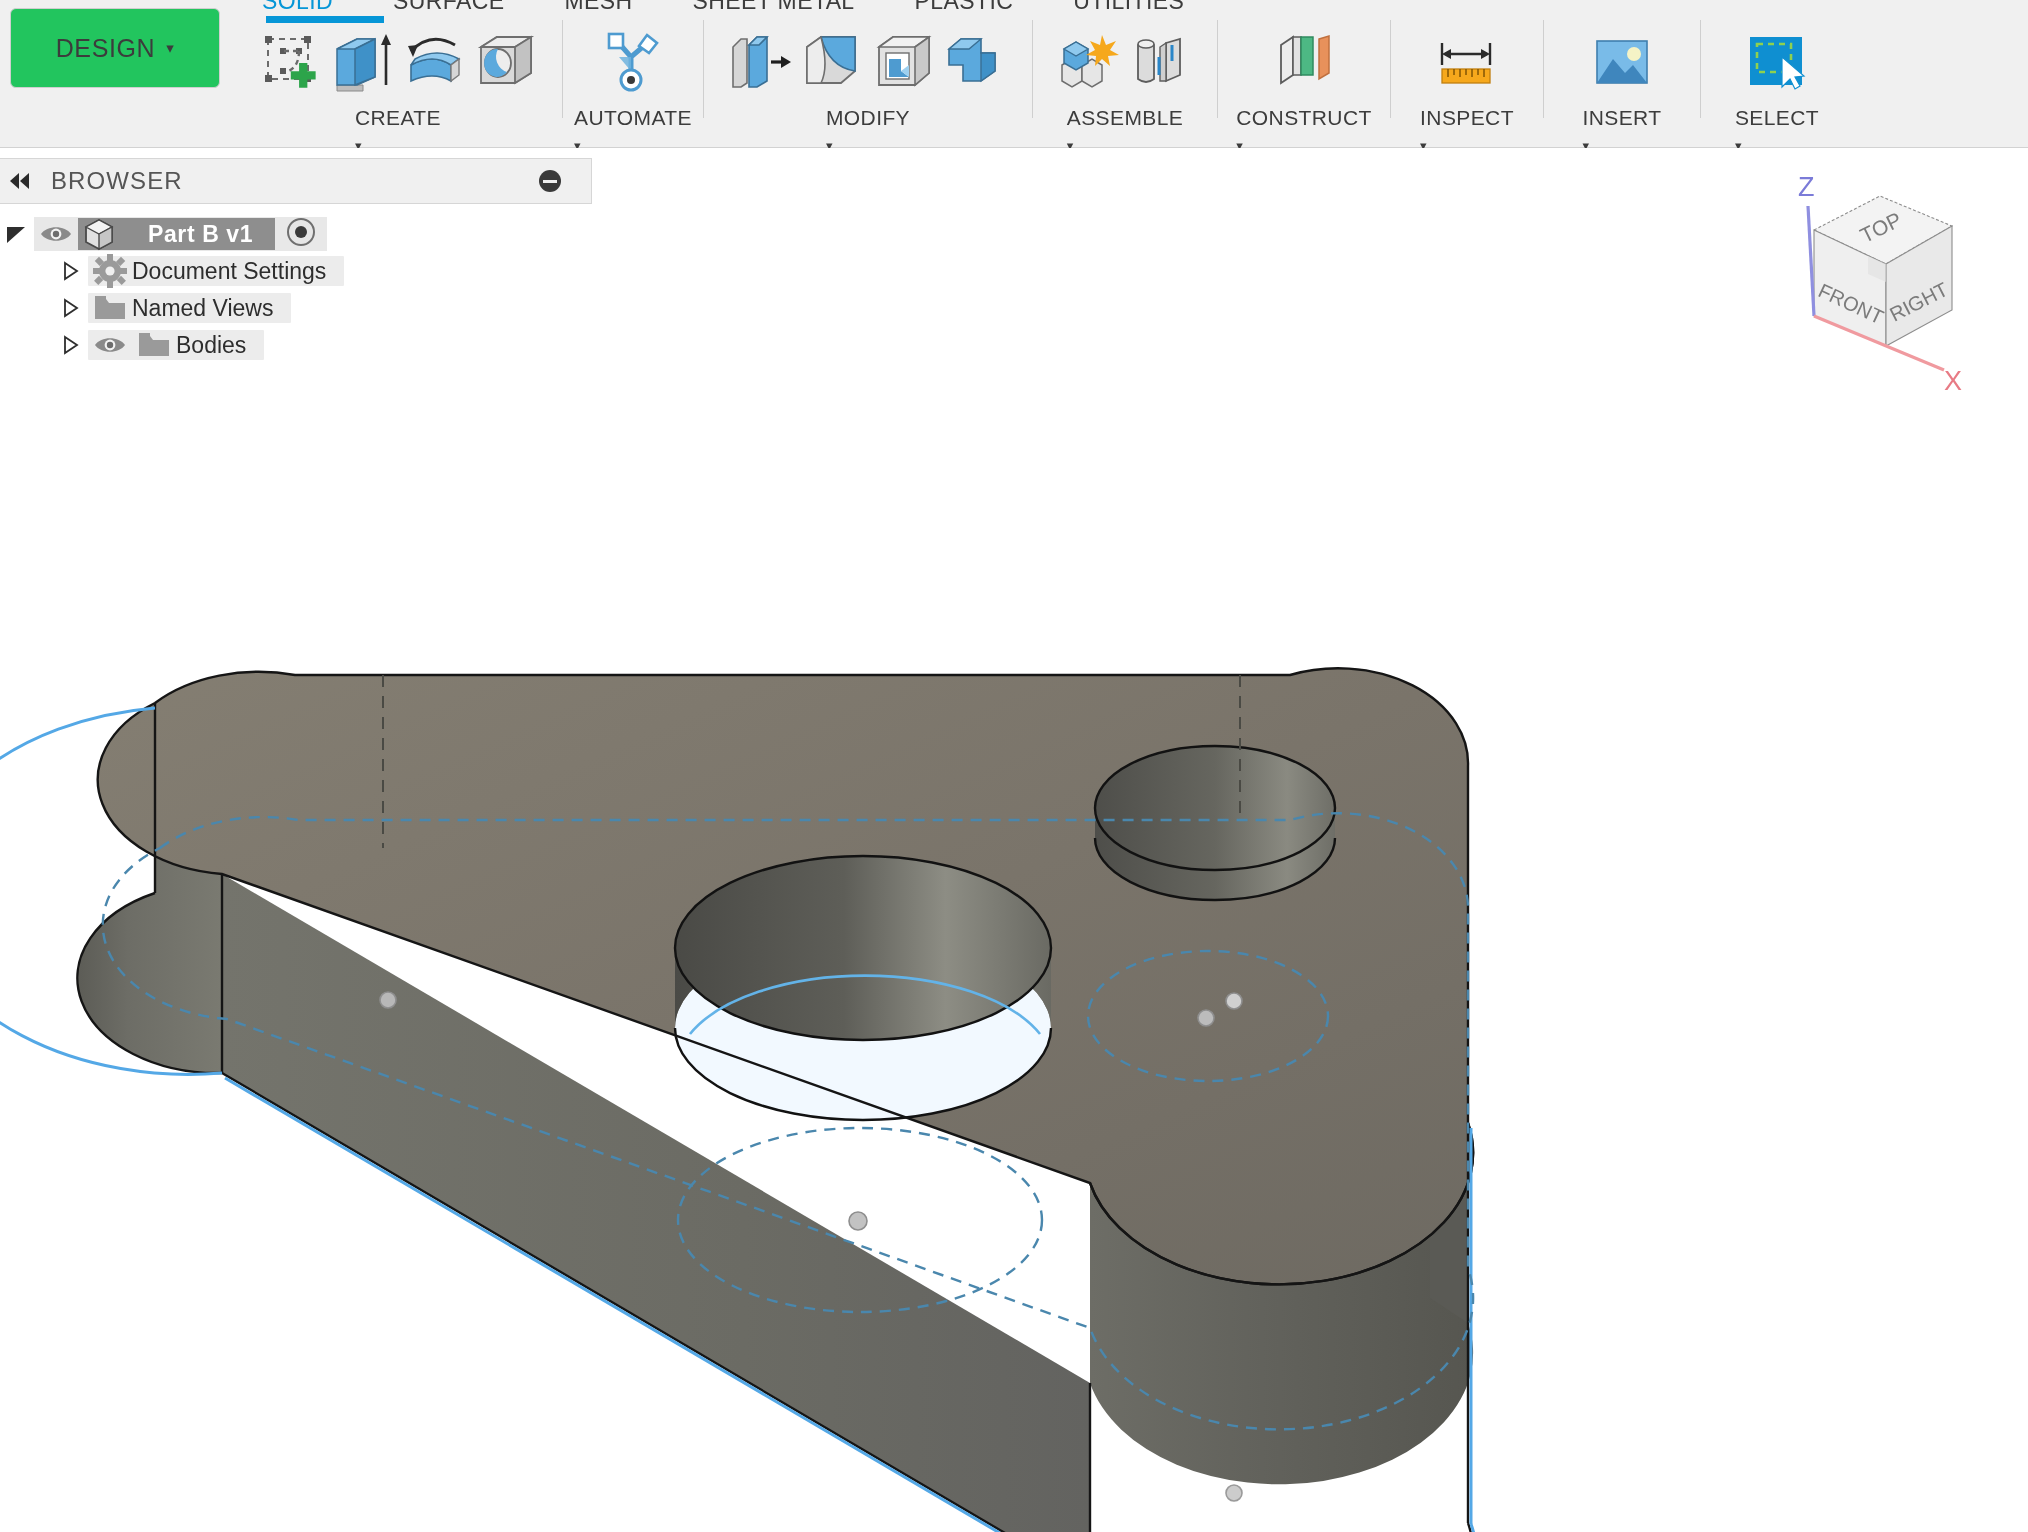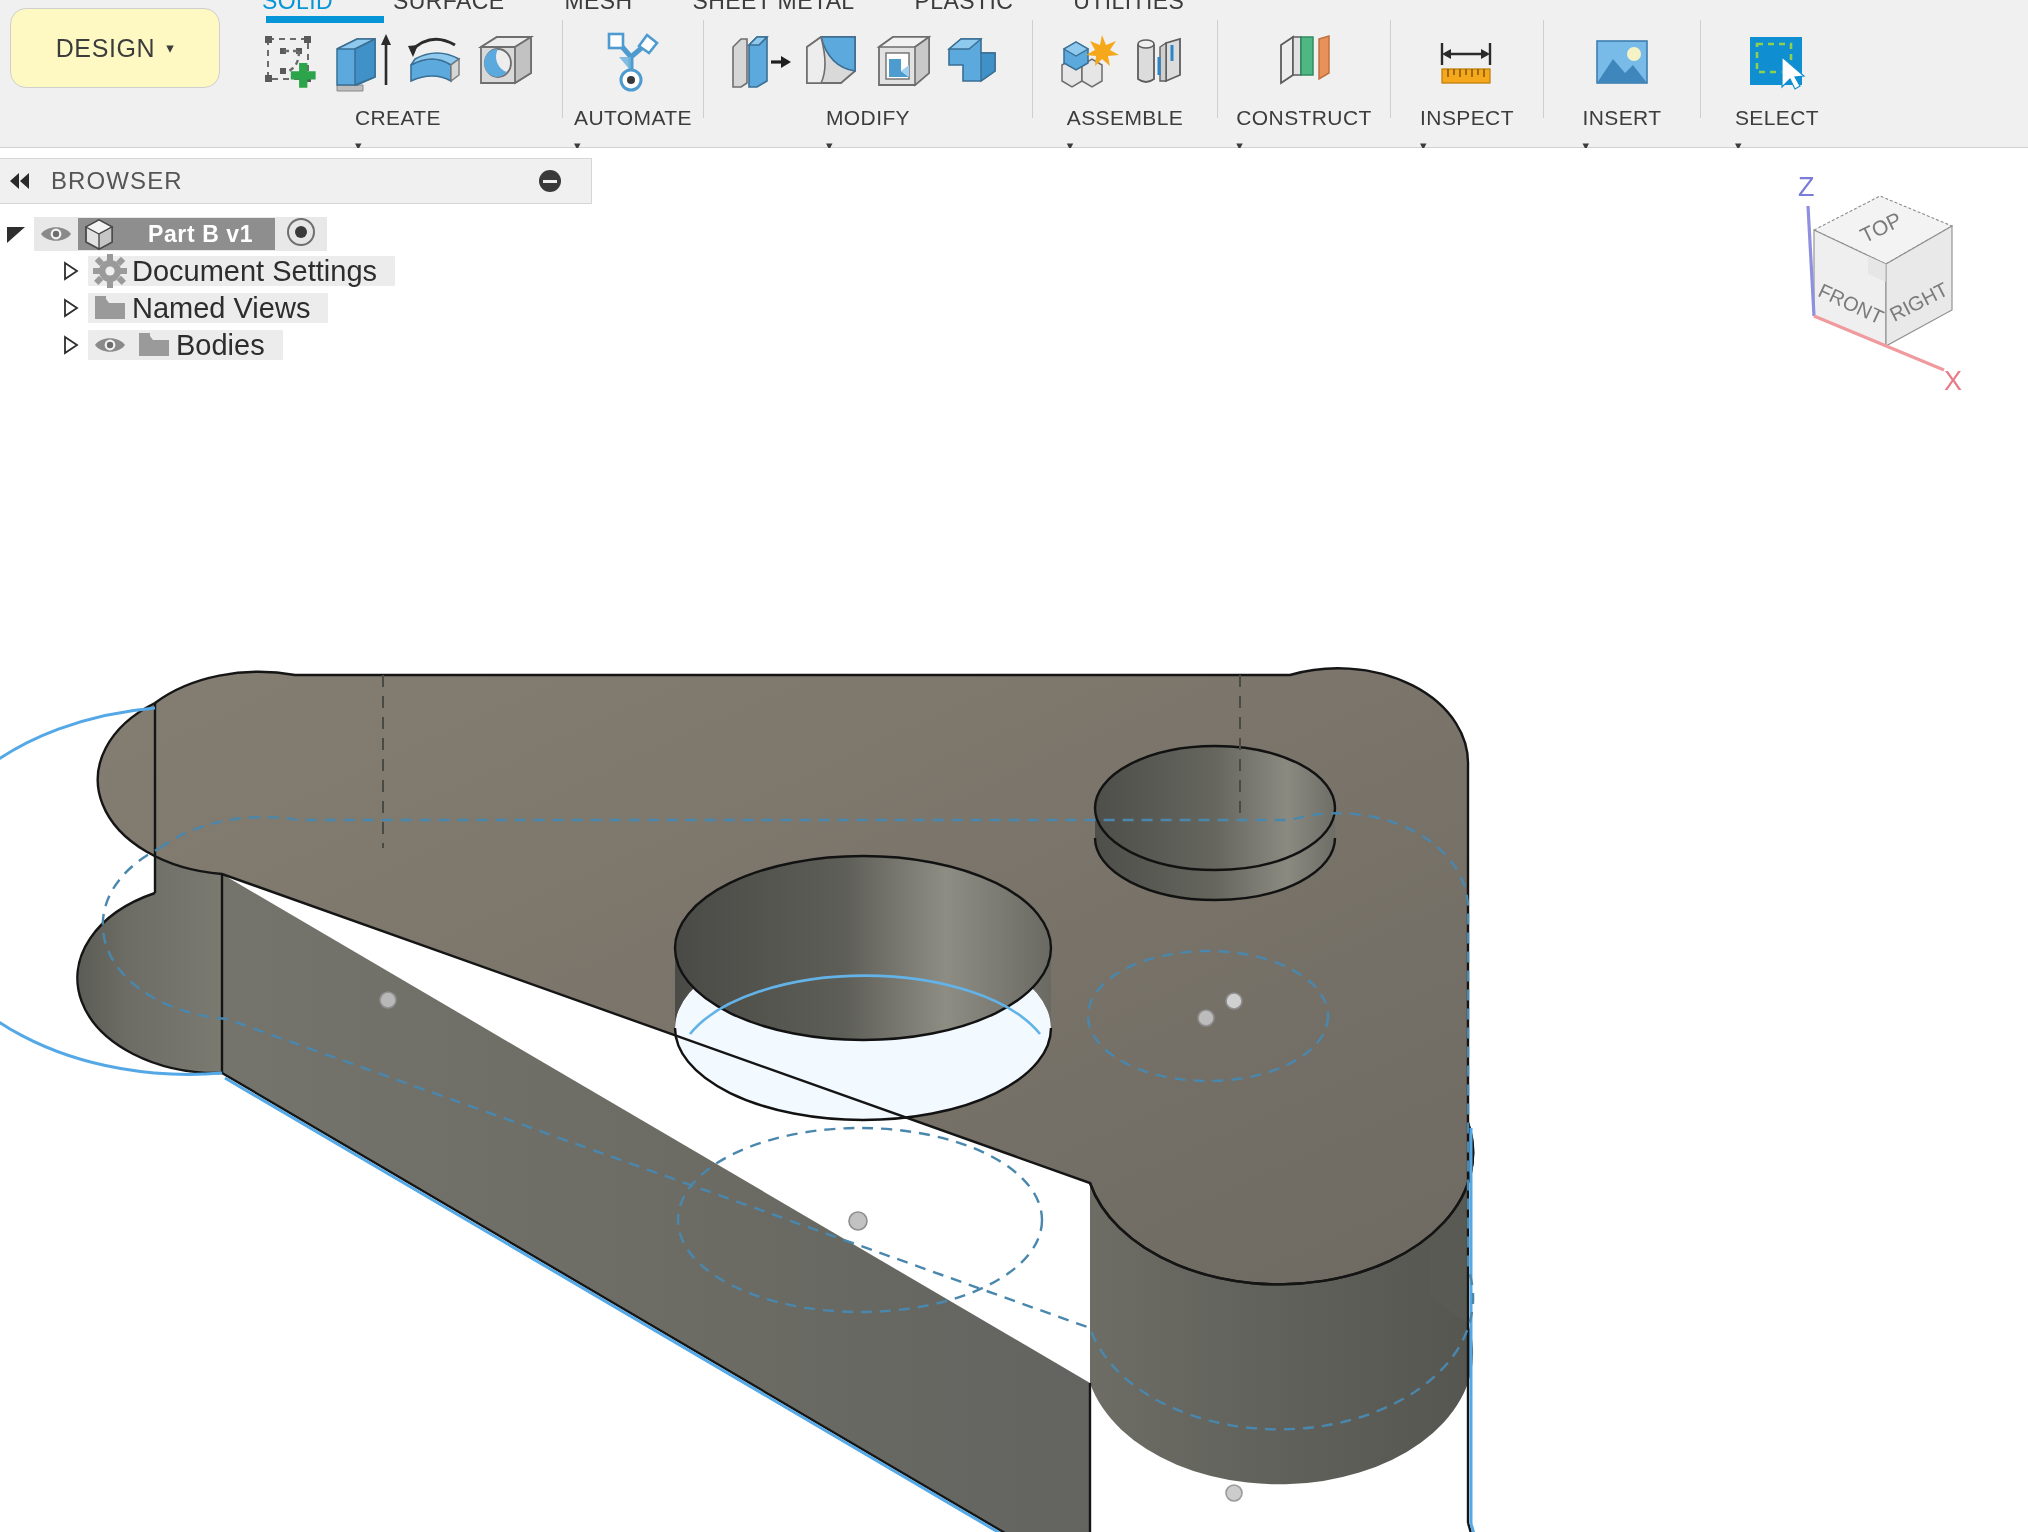--- a/index.html
+++ b/index.html
@@ -35,22 +35,22 @@
 
   #tab-underline {
     position: absolute; left: 266px; top: 16px;
     width: 118px; height: 7px; background: #0696d7;
   }
 
   
   #design-btn {
     position: absolute; left: 10px; top: 8px;
     width: 210px; height: 80px;
-    border: 1px solid #cfcfcf; border-radius: 16px;
-    background: #fef9c3;
+    border: 1px solid #cfcfcf; border-radius: 6px;
+    background: #22c55e;
     display: flex; align-items: center; justify-content: center;
     font-size: 25px; color: #3c3c3c; letter-spacing: .6px;
   }
   #design-btn .caret { margin-left: 11px; font-size: 15px; }
 
   
   #panels {
     position: absolute; left: 240px; top: 16px;
     height: 128px; display: flex; align-items: flex-start;
   }
@@ -108,21 +108,21 @@
     display: flex; align-items: center; height: 36px;
     margin-bottom: 1px; position: relative;
   }
   .tree-hit { display: flex; align-items: center; height: 30px;
               background: #ececec; padding-right: 18px; border-radius: 1px; }
   .tw {
     width: 34px; display: flex; align-items: center; justify-content: center;
     flex: 0 0 34px;
   }
   .tree-label {
-    font-size: 29px; color: #2d2d2d; white-space: nowrap; text-align: right;
+    font-size: 23px; color: #2d2d2d; white-space: nowrap; text-align: right;
   }
   .eye { flex: 0 0 44px; display:flex; align-items:center; justify-content:center; }
   .folder { flex: 0 0 44px; display:flex; align-items:center; justify-content:center; }
 
   
   #root-row .root-pill {
     display: flex; align-items: center; background: #8e8e8e;
     height: 32px; padding: 0 22px 0 4px; gap: 6px;
   }
   #root-row .root-name {

